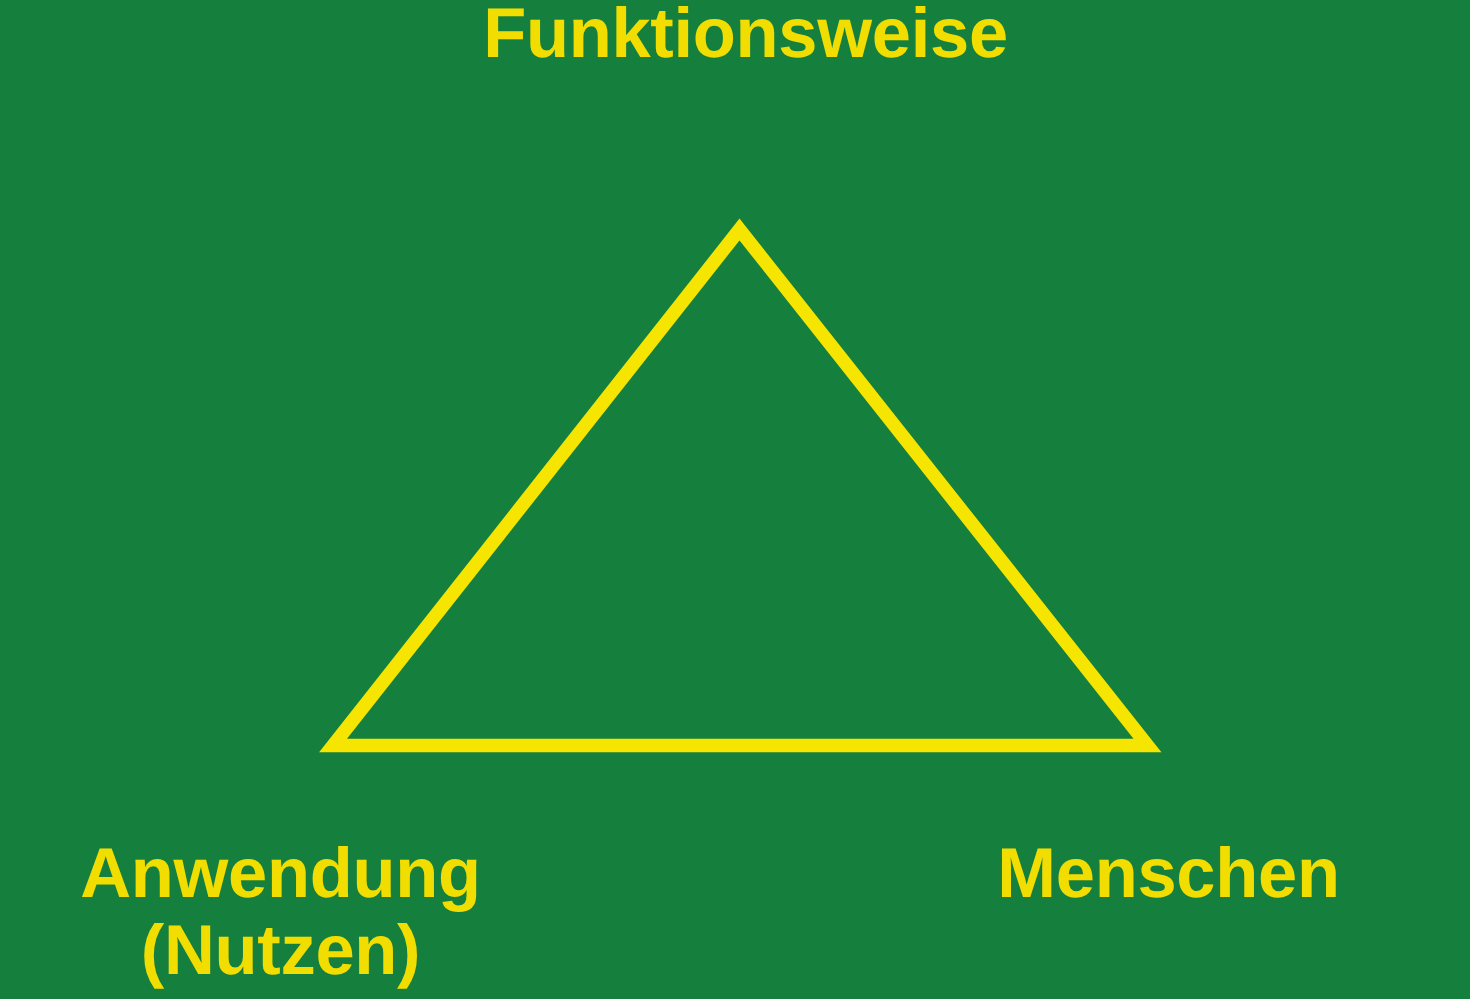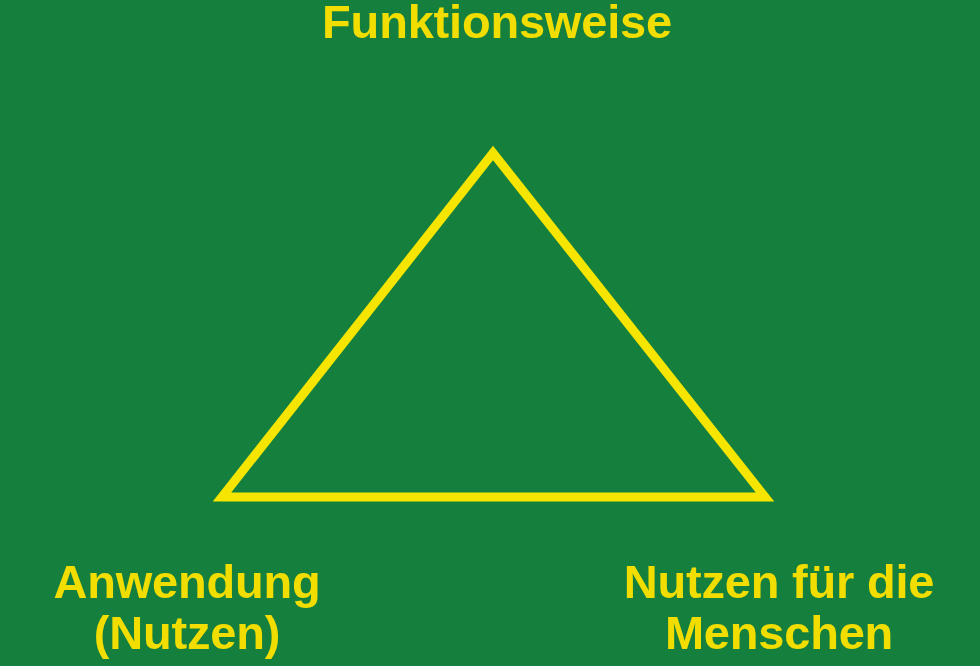--- a/index.html
+++ b/index.html
@@ -94,17 +94,16 @@
   <div class="label-block label-apex">
     <span class="label-line">Funktionsweise</span>
   </div>
 
   <div class="label-block label-bottom-left">
     <span class="label-line">Anwendung</span>
     <span class="label-line">(Nutzen)</span>
   </div>
 
   <div class="label-block label-bottom-right">
-    <span class="label-line">Nutzen für die</span>
     <span class="label-line">Menschen</span>
   </div>
 
 </div>
 
 </body></html>

